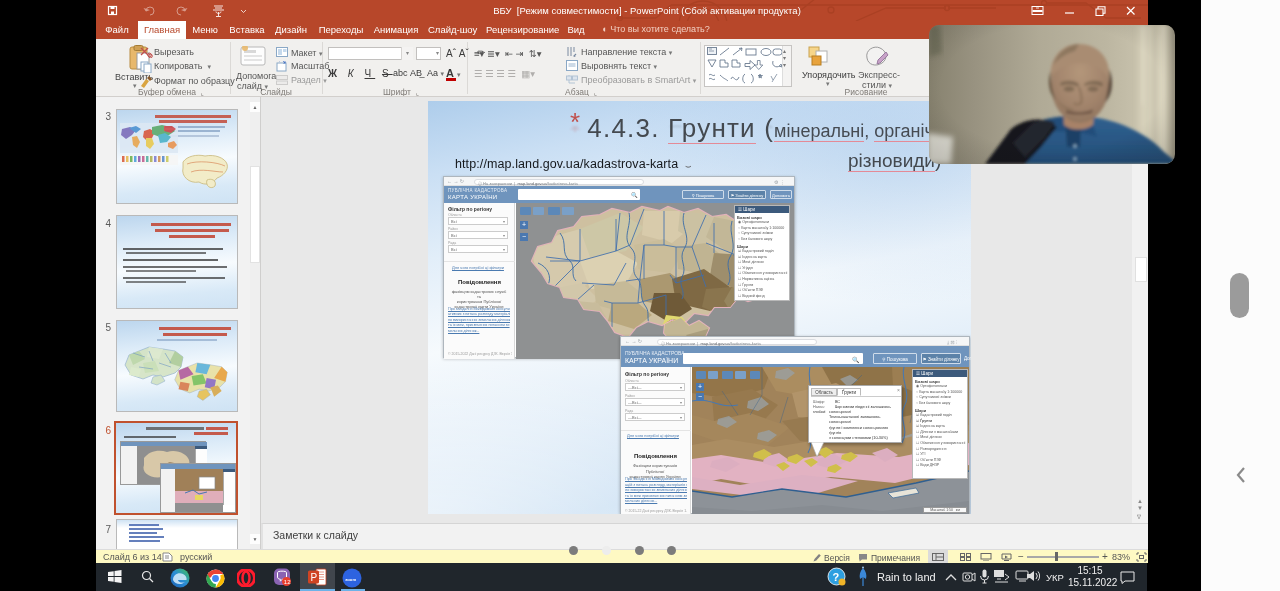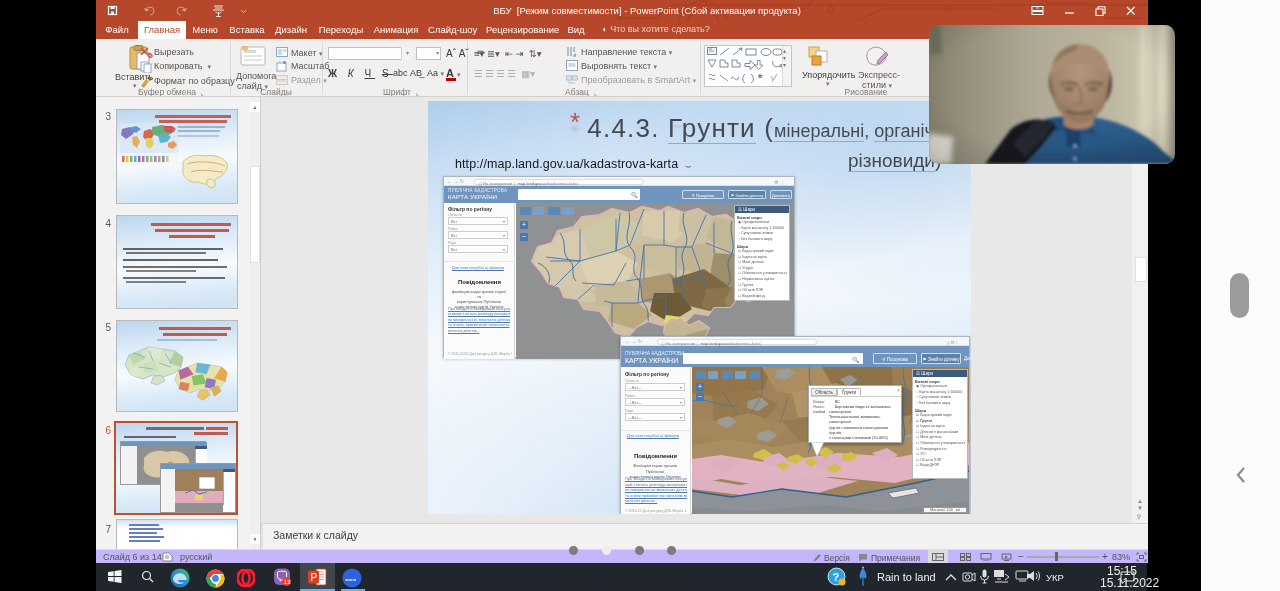--- a/index.html
+++ b/index.html
@@ -16,21 +16,21 @@
 
 #mainbg{left:261px;top:97px;width:887px;height:426px;background:#e8e8e8}
 #lpanel{left:96px;top:97px;width:165px;height:452px;background:#f2f2f2;border-right:1px solid #cfcecd}
 .thumb{position:absolute;left:20px;width:122px;background:linear-gradient(175deg,#bcd6ee 0%,#dcebf8 28%,#f7fbfe 55%,#d8e9f7 82%,#cfe3f4 100%);border:1px solid #b9b9b9}
 .snum{position:absolute;left:5px;width:10px;font-size:10px;color:#5a5a5a;text-align:right}
 
 #slide{left:428px;top:101px;width:543px;height:413px;background:
  linear-gradient(168deg,#aecdeb 0%,#cadff4 14%,#e2eef9 30%,#f6fafd 48%,#e4eff9 66%,#cee2f4 84%,#d7e8f7 94%,#eef5fc 100%);overflow:hidden}
 
 #notesbar{left:261px;top:523px;width:887px;height:26px;background:#f2f2f2;border-top:1px solid #d5d5d5;border-left:2px solid #e2e2e2}
-#statusbar{left:96px;top:549px;width:1052px;height:14px;background:#c4b5fd;border-top:1px solid #dcdcdc}
+#statusbar{left:96px;top:549px;width:1052px;height:14px;background:#fef9c3;border-top:1px solid #dcdcdc}
 #taskbar{left:96px;top:563px;width:1051px;height:28px;background:#20262c}
 #rightwhite{left:1201px;top:0;width:79px;height:591px;background:#fcfcfc}
 .dot{position:absolute;width:9px;height:9px;border-radius:50%}
 </style></head>
 <body>
 <div id="page">
 
 <div class="abs" id="tabrow">
 <div class="tab" style="left:8px;width:26px;">Файл</div>
 <div class="tab" style="left:42px;width:48px;background:#fff;color:#b7472a;">Главная</div>
@@ -751,21 +751,21 @@
         <g stroke="#ddd" fill="none">
           <rect x="1" y="1" width="12" height="8" rx="1"></rect>
           <path d="M4 11 h7"></path>
         </g>
       </svg>
 <svg class="abs" style="left:930px;top:7px" width="14" height="12" viewBox="0 0 14 12">
         <path d="M1 4 h3 l4-3 v10 l-4-3 h-3 z" fill="#ddd"></path>
         <path d="M10 3 a4.5 4.5 0 0 1 0 6 M12 1.5 a7 7 0 0 1 0 9" stroke="#ddd" fill="none"></path>
       </svg>
 <div class="abs" style="left:950px;top:8.5px;font-size:9.5px;color:#f0f0f0">УКР</div>
-<div class="abs" style="left:1004px;top:2px;width:44px;font-size:12px;color:#f0f0f0;text-align:center;line-height:12px">15:15<br>15.11.2022</div>
+<div class="abs" style="left:972px;top:2px;width:44px;font-size:10px;color:#f0f0f0;text-align:center;line-height:12px">15:15<br>15.11.2022</div>
 <svg class="abs" style="left:1024px;top:8px" width="15" height="13" viewBox="0 0 15 13">
         <path d="M1 1 h13 v9 h-9 l-3 2.5 v-2.5 h-1 z" fill="none" stroke="#e8e8e8"></path>
       </svg>
 </div>
 
 <div class="abs" style="left:1132px;top:97px;width:16px;height:426px;background:#f1f1f1"></div>
 <div class="abs" style="left:1135px;top:257px;width:12px;height:25px;background:#fff;border:1px solid #e0e0e0"></div>
 <div class="abs" style="left:1137px;top:498px;font-size:6px;color:#888;line-height:7px">▲<br>▼</div>
 <div class="abs" style="left:1137px;top:513px;font-size:6px;color:#888">∇</div>
 

